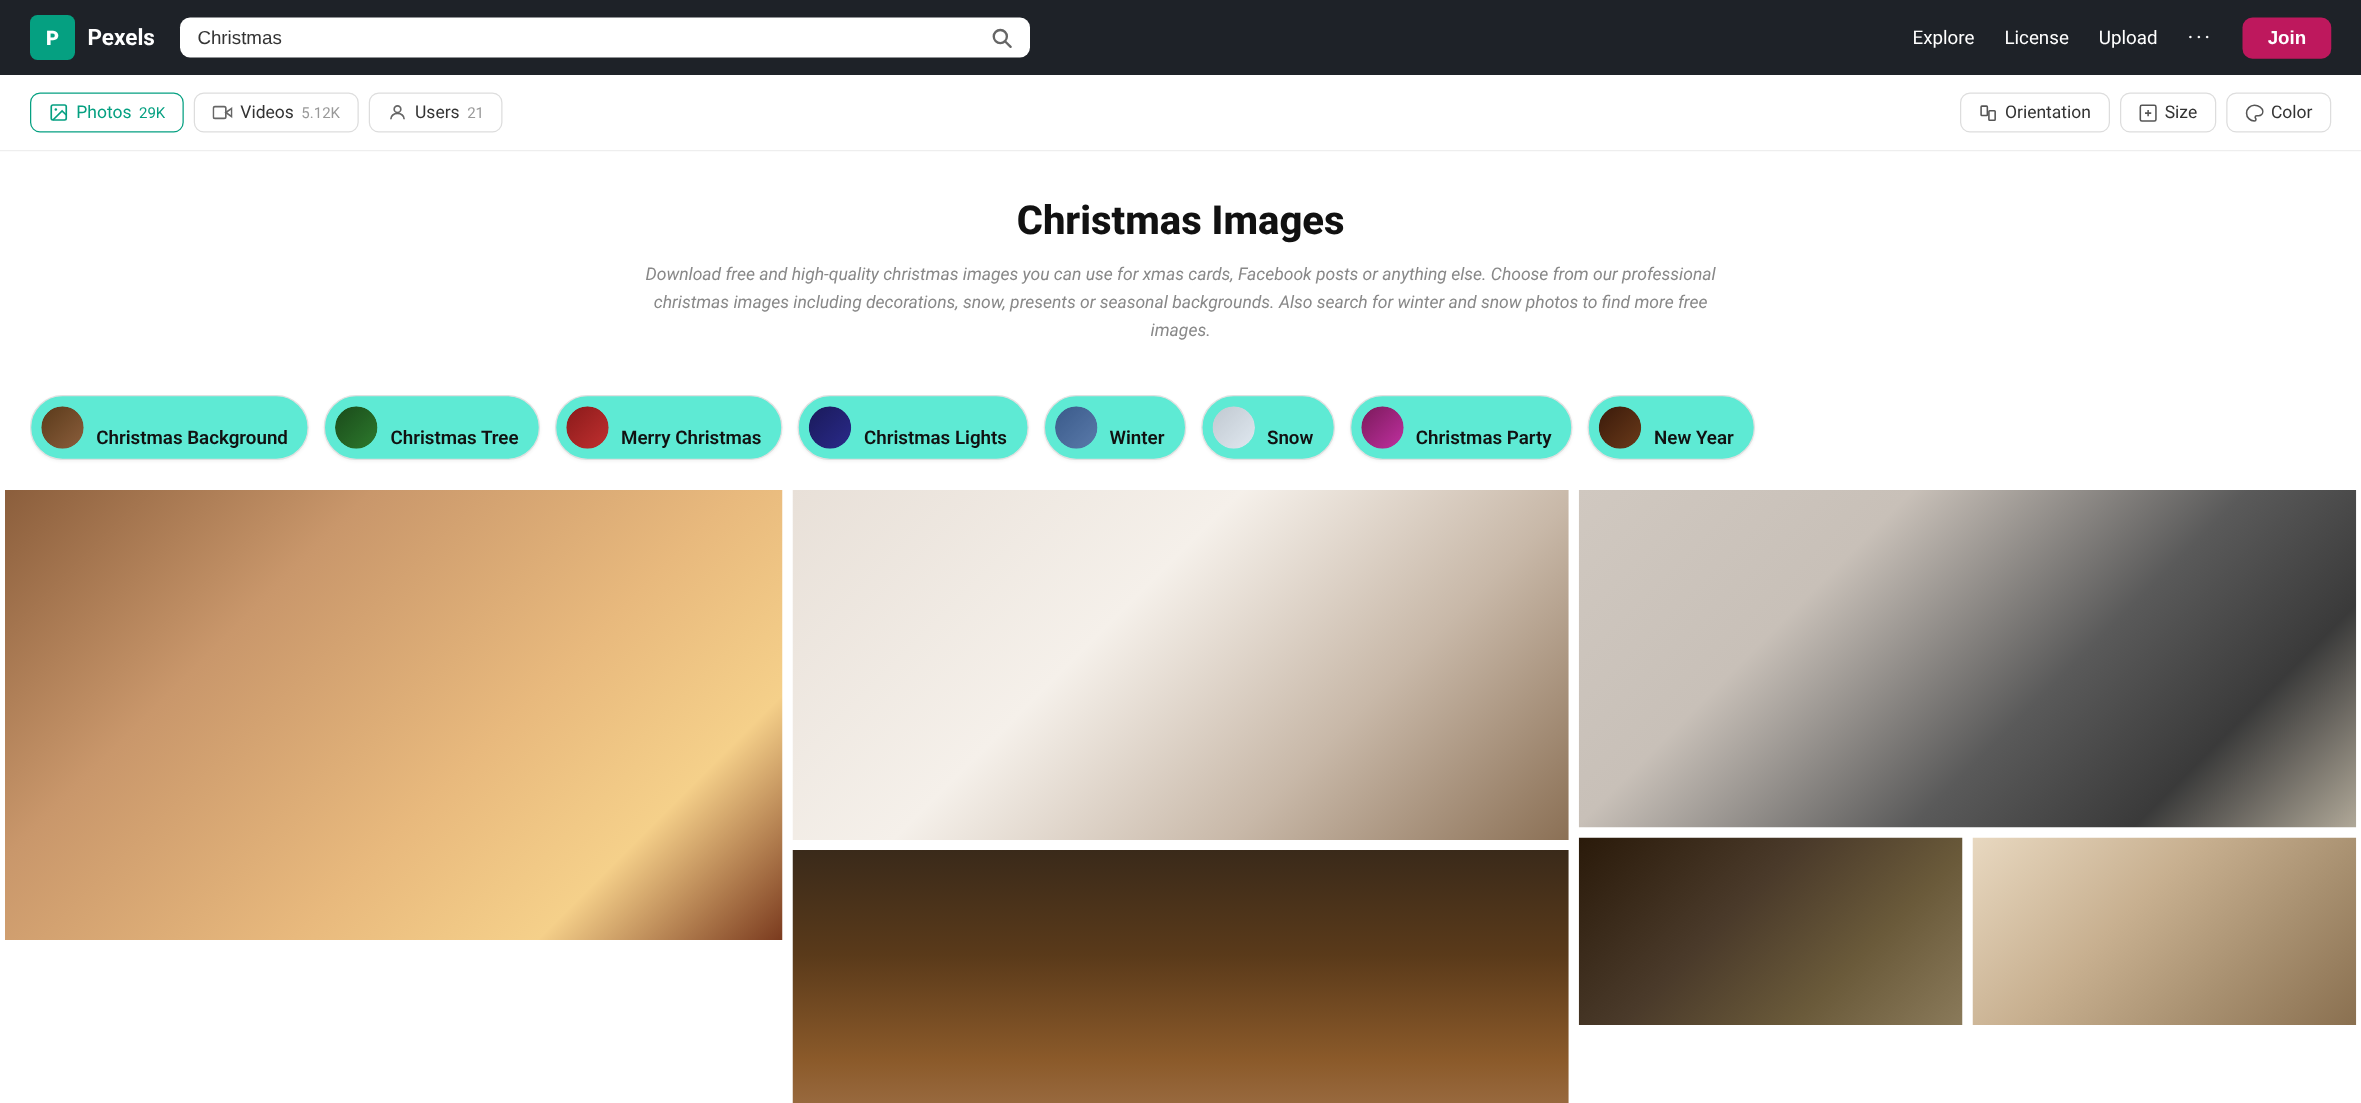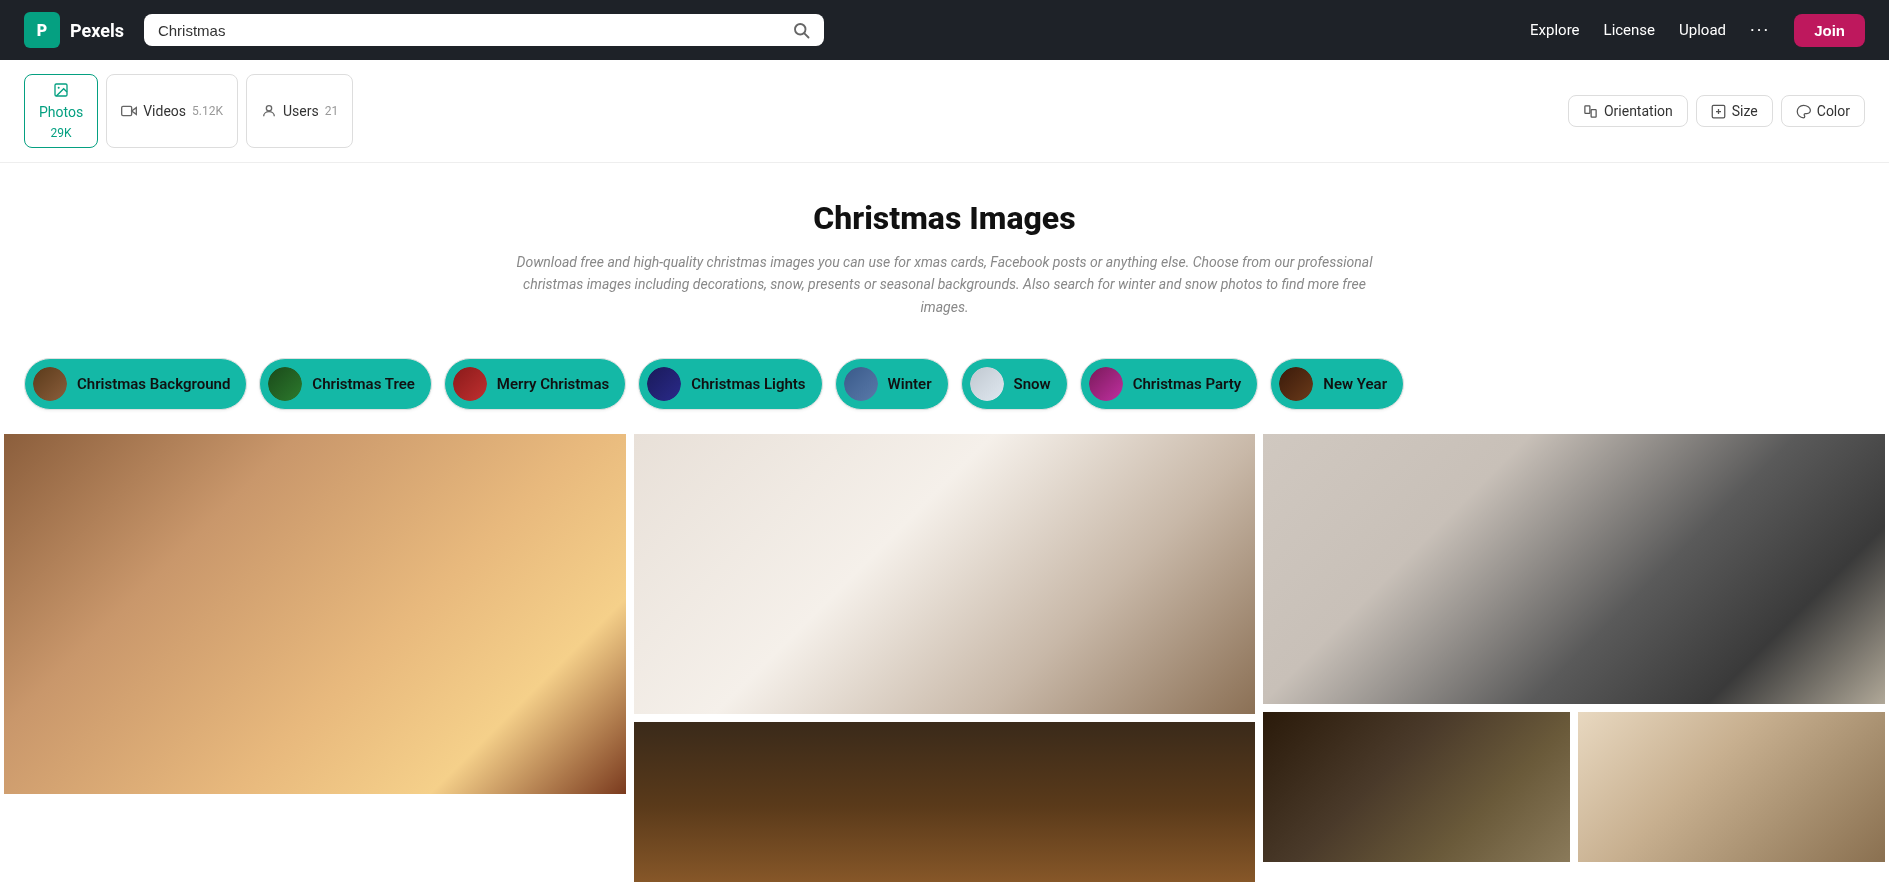--- a/index.html
+++ b/index.html
@@ -114,21 +114,20 @@
       border: 1px solid #ddd;
       background: #fff;
       font-size: 14px;
       cursor: pointer;
       color: #333;
       font-family: inherit;
     }
     .tab-btn.active {
       border-color: #05a081;
       color: #05a081;
-      flex-direction: column;
     }
     .tab-count {
       font-size: 12px;
       color: #999;
       text-align: right;
     }
     .tab-btn.active .tab-count {
       color: #05a081;
     }
     .tabs-right {
@@ -178,23 +177,23 @@
     .chips-row {
       display: flex;
       gap: 12px;
       overflow-x: auto;
       scrollbar-width: none;
       padding-bottom: 4px;
     }
     .chips-row::-webkit-scrollbar { display: none; }
     .chip {
       display: flex;
-      align-items: center;
+      align-items: flex-end;
       gap: 10px;
-      background: #14b8a6;
+      background: #5eead4;
       border: 1px solid #e0e0e0;
       border-radius: 30px;
       padding: 8px 16px 8px 8px;
       cursor: pointer;
       white-space: nowrap;
       flex-shrink: 0;
       font-size: 15px;
       font-weight: 600;
       color: #111;
       box-shadow: 0 1px 3px rgba(0,0,0,0.06);

